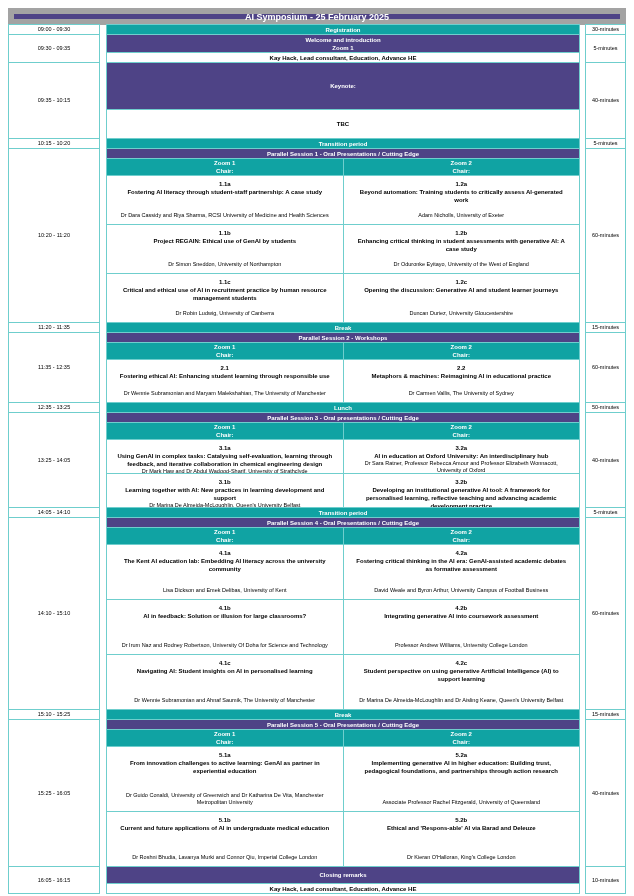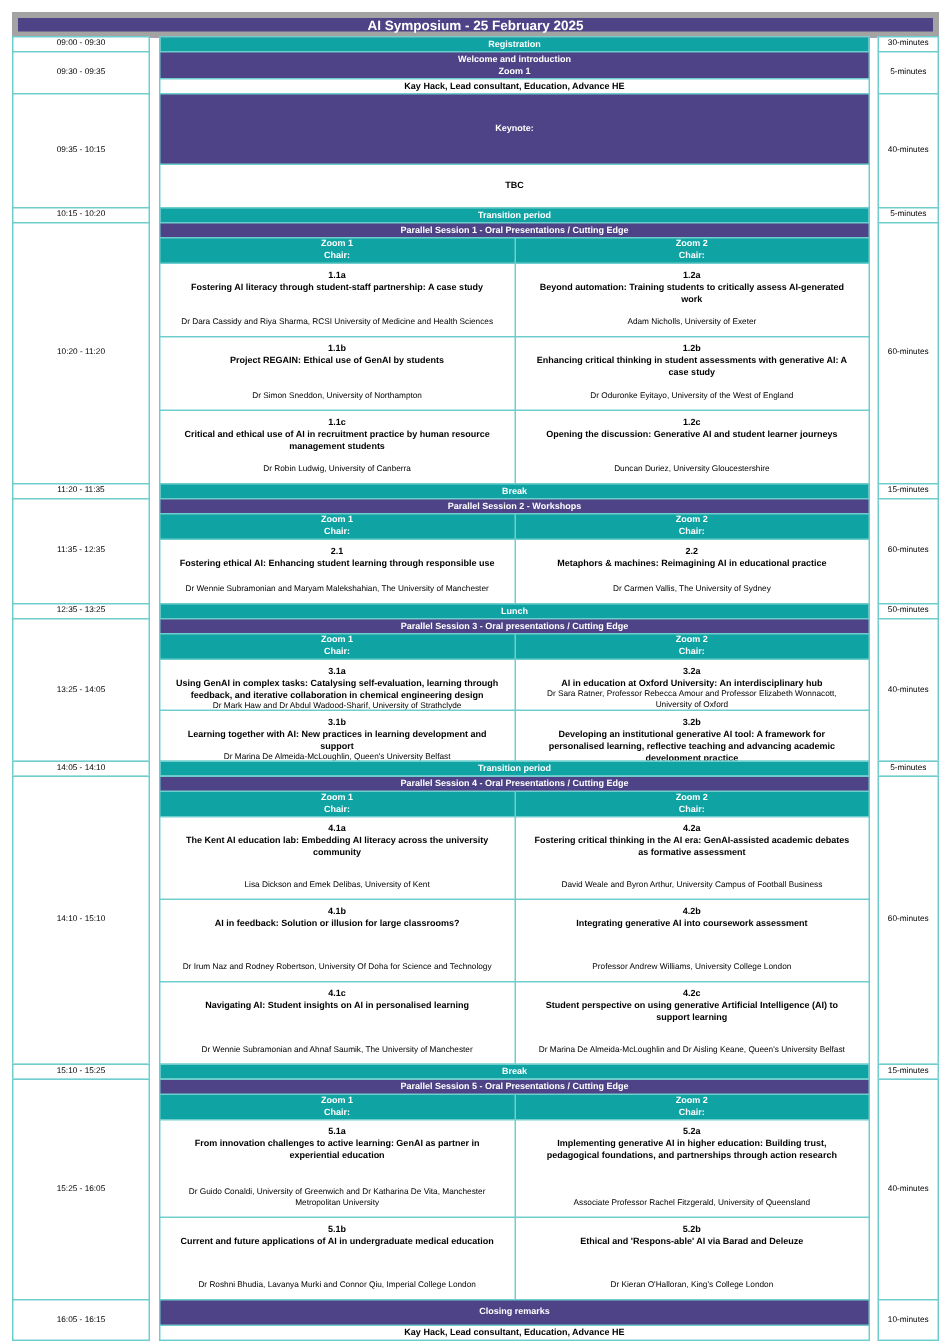--- a/index.html
+++ b/index.html
@@ -4,21 +4,21 @@
 <style>
   * { box-sizing: border-box; margin: 0; padding: 0; }
   body { margin: 0; background: #fff; }
   .page {
     width: 634px; height: 896px; background: #ffffff; position: relative;
     font-family: "Liberation Sans", sans-serif; color: #000; overflow: hidden;
   }
   .tbl { position: absolute; left: 8px; top: 8px; width: 618px; }
 
   .titlebar {
-    height: 17px; background: #4e4386; border: 4px solid #a3a3a3; color: #fff;
+    height: 17px; background: #4e4386; border: 6px solid #a3a3a3; color: #fff;
     font-weight: bold; font-size: 9px; display: flex; align-items: center; justify-content: center;
   }
 
   .row { display: flex; margin-top: -1px; align-items: stretch; }
   .time, .dur {
     border: 1px solid #6fcecd; background: #fff; display: flex; align-items: center;
     justify-content: center; font-size: 5.5px; line-height: 7px; text-align: center; flex: none;
   }
   .time { width: 92px; margin-right: 6px; }
   .dur  { width: 41px; margin-left: 5px; }

